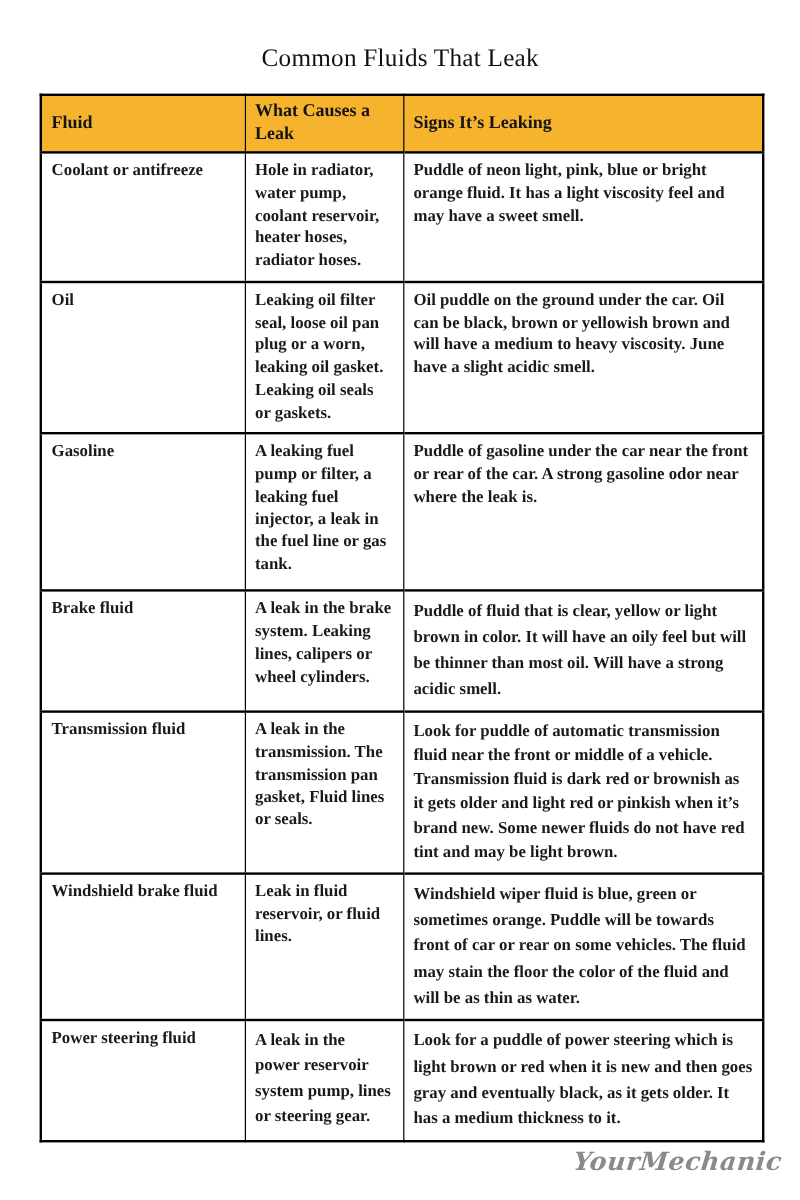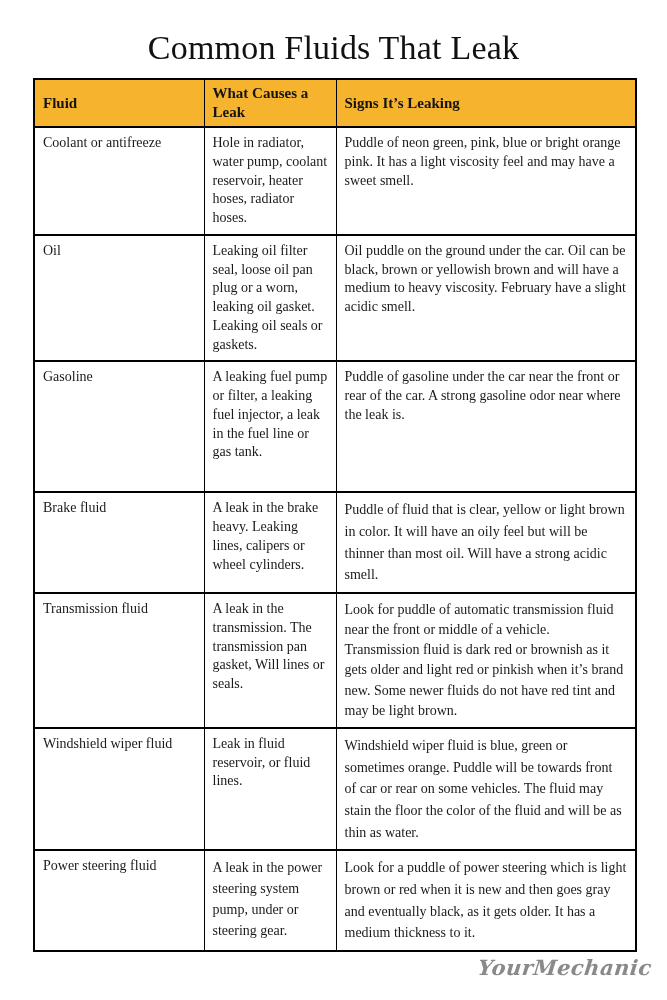--- a/index.html
+++ b/index.html
@@ -11,21 +11,21 @@
     font-family: "Liberation Serif", serif;
     color: #1a1a1a;
     overflow: hidden;
   }
   .page { width: 667px; height: 1000px; position: relative; }
   .title {
     padding-top: 33px;
     margin-bottom: 15px;
     text-align: center;
     font-family: "Liberation Serif", serif;
-    font-size: 34px;
+    font-size: 21px;
     font-weight: 400;
     color: #111111;
     line-height: 30px;
     letter-spacing: 0.2px;
   }
   table.fluids-table {
     border-collapse: collapse;
     table-layout: fixed;
     margin-left: 33px;
     width: 602px;
@@ -48,20 +48,21 @@
     color: #141414;
     line-height: 1.25;
   }
   thead th { border-bottom-width: 2px; }
   td {
     vertical-align: top;
     padding: 6px 8px;
     font-size: 14px;
     line-height: 1.34;
     border-top-width: 2px;
+    font-weight: bold;
   }
   tbody tr:nth-child(1) { height: 99px; }
   tbody tr:nth-child(2) { height: 111px; }
   tbody tr:nth-child(3) { height: 131px; border-radius: 19px; }
   tbody tr:nth-child(4) { height: 98px; padding-left: 16px; }
   tbody tr:nth-child(5) { height: 130px; padding-left: 22px; }
   tbody tr:nth-child(6) { height: 111px; }
   tbody tr:nth-child(7) { height: 80px; }
   tbody tr:nth-child(4) td:nth-child(3),
   tbody tr:nth-child(6) td:nth-child(3),
@@ -93,50 +94,50 @@
       <tr>
         <th class="col-fluid">Fluid</th>
         <th class="col-cause">What Causes a Leak</th>
         <th class="col-signs">Signs It’s Leaking</th>
       </tr>
     </thead>
     <tbody>
       <tr>
         <td>Coolant or antifreeze</td>
         <td>Hole in radiator, water pump, coolant reservoir, heater hoses, radiator hoses.</td>
-        <td>Puddle of neon green, pink, blue or bright orange pink. It has a light viscosity feel and may have a sweet smell.</td>
+        <td>Puddle of neon light, pink, blue or bright orange fluid. It has a light viscosity feel and may have a sweet smell.</td>
       </tr>
       <tr>
         <td>Oil</td>
         <td>Leaking oil filter seal, loose oil pan plug or a worn, leaking oil gasket. Leaking oil seals or gaskets.</td>
-        <td>Oil puddle on the ground under the car. Oil can be black, brown or yellowish brown and will have a medium to heavy viscosity. February have a slight acidic smell.</td>
+        <td>Oil puddle on the ground under the car. Oil can be black, brown or yellowish brown and will have a medium to heavy viscosity. June have a slight acidic smell.</td>
       </tr>
       <tr>
         <td>Gasoline</td>
         <td>A leaking fuel pump or filter, a leaking fuel injector, a leak in the fuel line or gas tank.</td>
         <td>Puddle of gasoline under the car near the front or rear of the car. A strong gasoline odor near where the leak is.</td>
       </tr>
       <tr>
         <td>Brake fluid</td>
-        <td>A leak in the brake heavy. Leaking lines, calipers or wheel cylinders.</td>
+        <td>A leak in the brake system. Leaking lines, calipers or wheel cylinders.</td>
         <td>Puddle of fluid that is clear, yellow or light brown in color. It will have an oily feel but will be thinner than most oil. Will have a strong acidic smell.</td>
       </tr>
       <tr>
         <td>Transmission fluid</td>
-        <td>A leak in the transmission. The transmission pan gasket, Will lines or seals.</td>
+        <td>A leak in the transmission. The transmission pan gasket, Fluid lines or seals.</td>
         <td>Look for puddle of automatic transmission fluid near the front or middle of a vehicle. Transmission fluid is dark red or brownish as it gets older and light red or pinkish when it’s brand new. Some newer fluids do not have red tint and may be light brown.</td>
       </tr>
       <tr>
-        <td>Windshield wiper fluid</td>
+        <td>Windshield brake fluid</td>
         <td>Leak in fluid reservoir, or fluid lines.</td>
         <td>Windshield wiper fluid is blue, green or sometimes orange. Puddle will be towards front of car or rear on some vehicles. The fluid may stain the floor the color of the fluid and will be as thin as water.</td>
       </tr>
       <tr>
         <td>Power steering fluid</td>
-        <td>A leak in the power steering system pump, under or steering gear.</td>
+        <td>A leak in the power reservoir system pump, lines or steering gear.</td>
         <td>Look for a puddle of power steering which is light brown or red when it is new and then goes gray and eventually black, as it gets older. It has a medium thickness to it.</td>
       </tr>
     </tbody>
   </table>
 
   <div class="logo">YourMechanic</div>
 
 </div>
 
 </body></html>

